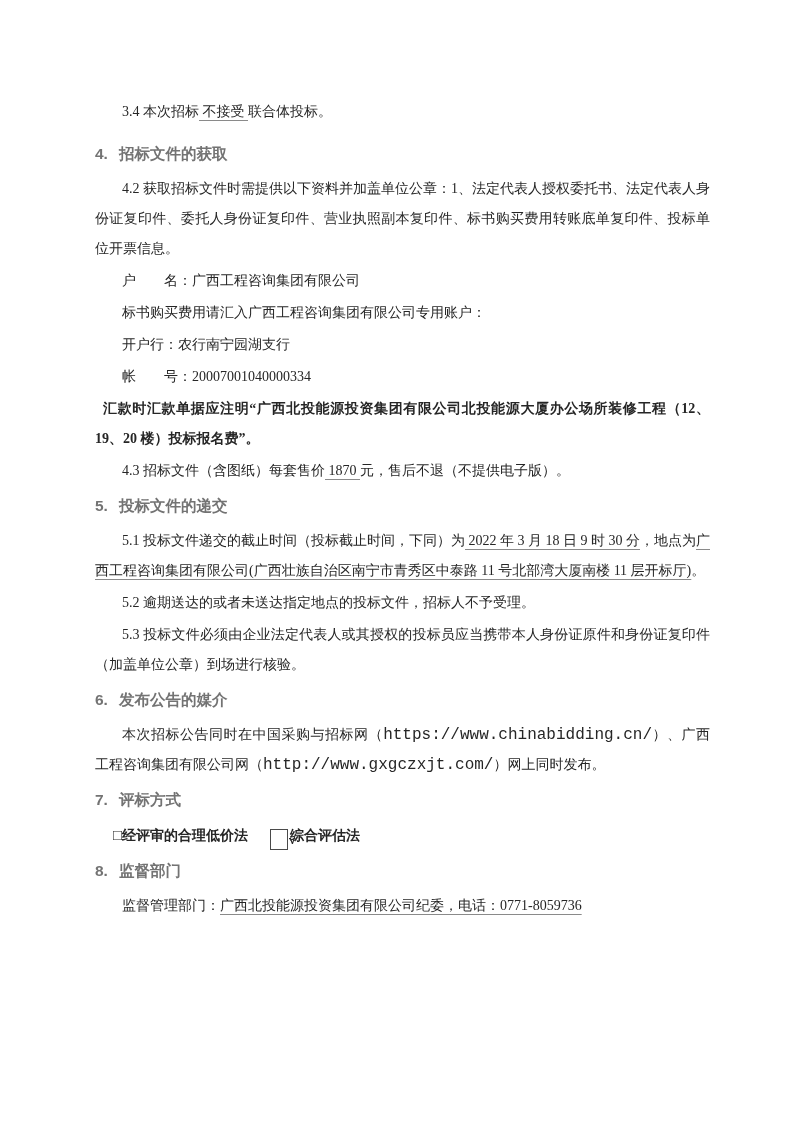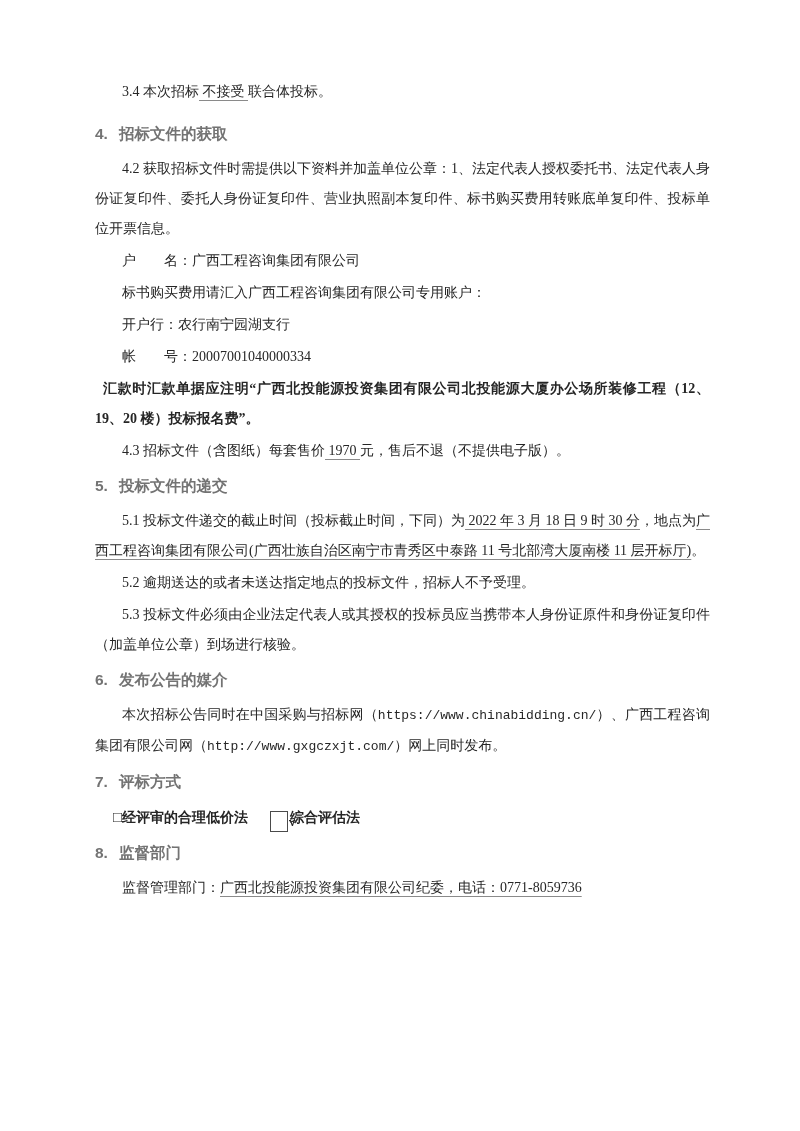--- a/index.html
+++ b/index.html
@@ -1,39 +1,39 @@
 <!DOCTYPE html>
 <html><head>
 <meta charset="utf-8">
 <style>
   html,body{margin:0;padding:0;background:#fff;}
   .page{
     position:relative;width:800px;height:1131px;background:#ffffff;overflow:hidden;
     font-family:"Liberation Serif","DejaVu Serif",serif;color:#262626;
   }
-  .content{padding:75px 90px 0 95px;}
+  .content{padding:95px 90px 0 95px;}
   p.body{
     font-size:14px;line-height:30px;margin:2px 0;
     text-align:justify;white-space:pre-wrap;
   }
   p.indent{text-indent:27px;}
   p.indent-sm{text-indent:8px;font-weight:bold;}
   p.first{margin-bottom:12px;}
   h2.heading{
     font-family:"Liberation Sans","DejaVu Sans",sans-serif;
     font-size:15.5px;font-weight:bold;line-height:30px;margin:5px 0;color:#737373;
   }
   .htitle{margin-left:11px;}
   .u{
     text-decoration:underline;
     text-decoration-color:#8a8a8a;
     text-underline-offset:4px;
   }
   .u-pad{padding:0 2px;}
-  .mono{font-family:"Liberation Mono","DejaVu Sans Mono",monospace;font-size:13px;}
+  .mono{font-family:"Liberation Mono","DejaVu Sans Mono",monospace;font-size:16px;}
   .checkbox-glyph{font-size:15px;}
   .checkbox-boxed{
     display:inline-block;width:16px;height:19px;border:1.5px solid #4a4a4a;
     text-align:center;line-height:19px;font-size:13px;
     margin:0 2px 0 22px;vertical-align:-4px;
     font-family:"Liberation Sans","DejaVu Sans",sans-serif;
   }
 </style>
 </head>
 <body>
@@ -51,21 +51,21 @@
     <p class="body indent"><span>户　　名：</span><span>广西工程咨询集团有限公司</span></p>
 
     <p class="body indent">标书购买费用请汇入广西工程咨询集团有限公司专用账户：</p>
 
     <p class="body indent"><span>开户行：</span><span>农行南宁园湖支行</span></p>
 
     <p class="body indent"><span>帐　　号：</span><span>20007001040000334</span></p>
 
     <p class="body indent-sm">汇款时汇款单据应注明“广西北投能源投资集团有限公司北投能源大厦办公场所装修工程（12、19、20 楼）投标报名费”。</p>
 
-    <p class="body indent"><span>4.3 招标文件（含图纸）每套售价</span><span class="u"> 1970 </span><span>元，售后不退（不提供电子版）。</span></p>
+    <p class="body indent"><span>4.3 招标文件（含图纸）每套售价</span><span class="u"> 1870 </span><span>元，售后不退（不提供电子版）。</span></p>
 
     <h2 class="heading"><span>5.</span><span class="htitle">投标文件的递交</span></h2>
 
     <p class="body indent"><span>5.1 投标文件递交的截止时间（投标截止时间，下同）为</span><span class="u"> 2022 年 3 月 18 日 9 时 30 分</span><span>，地点为</span><span class="u">广西工程咨询集团有限公司(广西壮族自治区南宁市青秀区中泰路 11 号北部湾大厦南楼 11 层开标厅)</span><span>。</span></p>
 
     <p class="body indent">5.2 逾期送达的或者未送达指定地点的投标文件，招标人不予受理。</p>
 
     <p class="body indent">5.3 投标文件必须由企业法定代表人或其授权的投标员应当携带本人身份证原件和身份证复印件（加盖单位公章）到场进行核验。</p>
 
     <h2 class="heading"><span>6.</span><span class="htitle">发布公告的媒介</span></h2>

